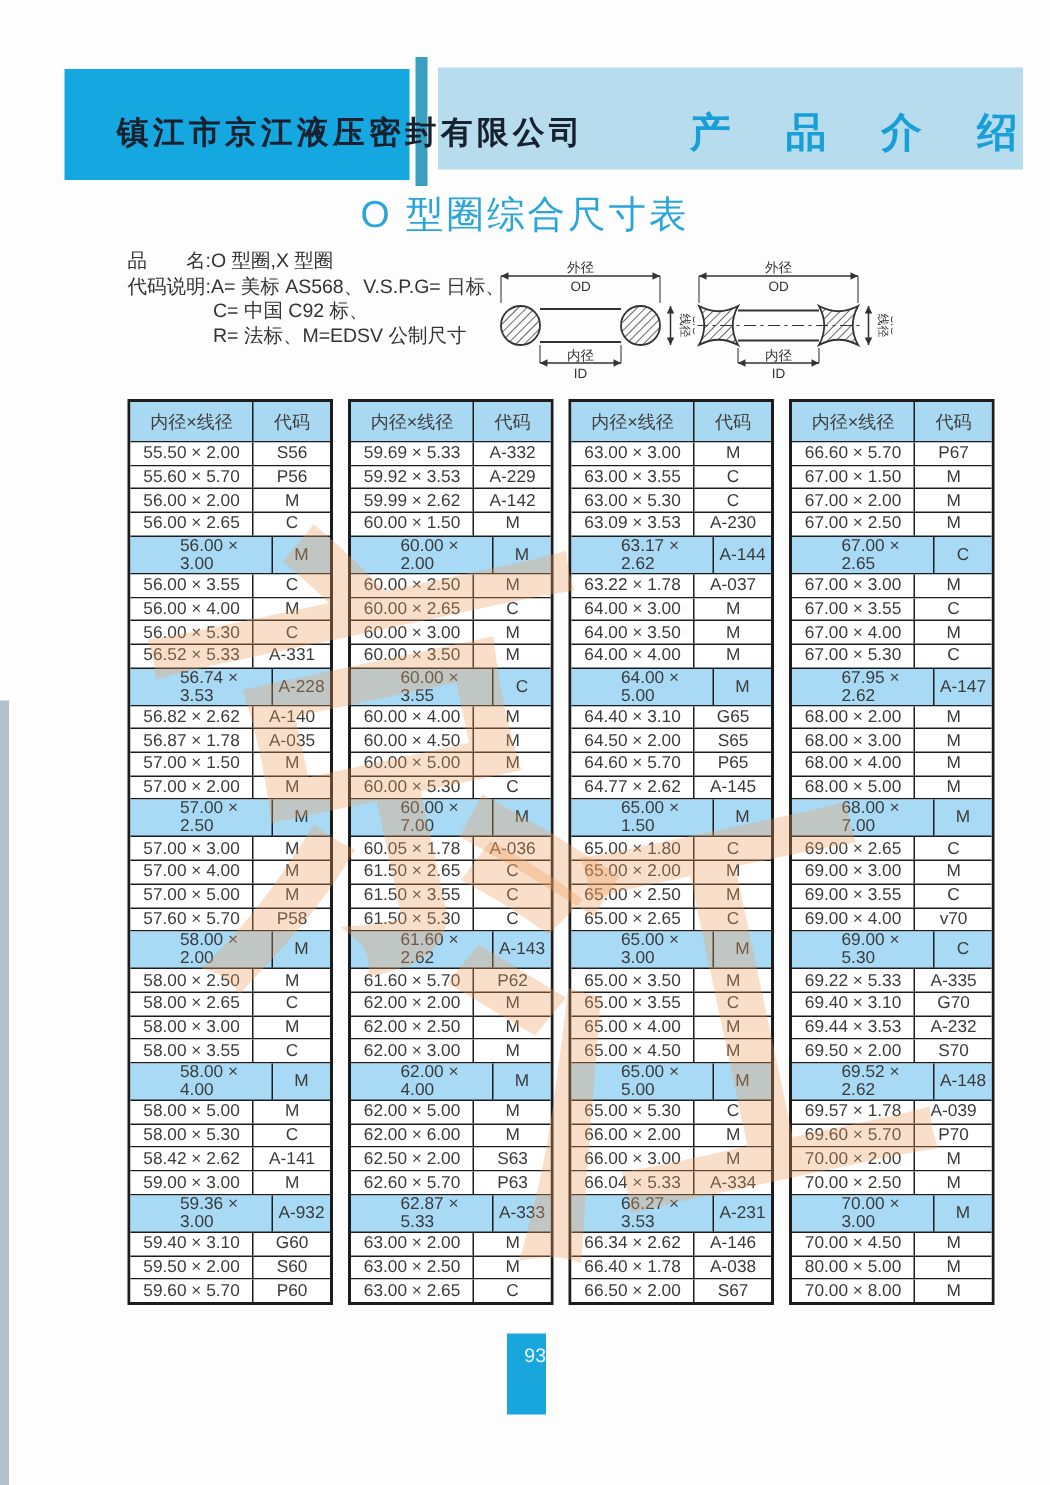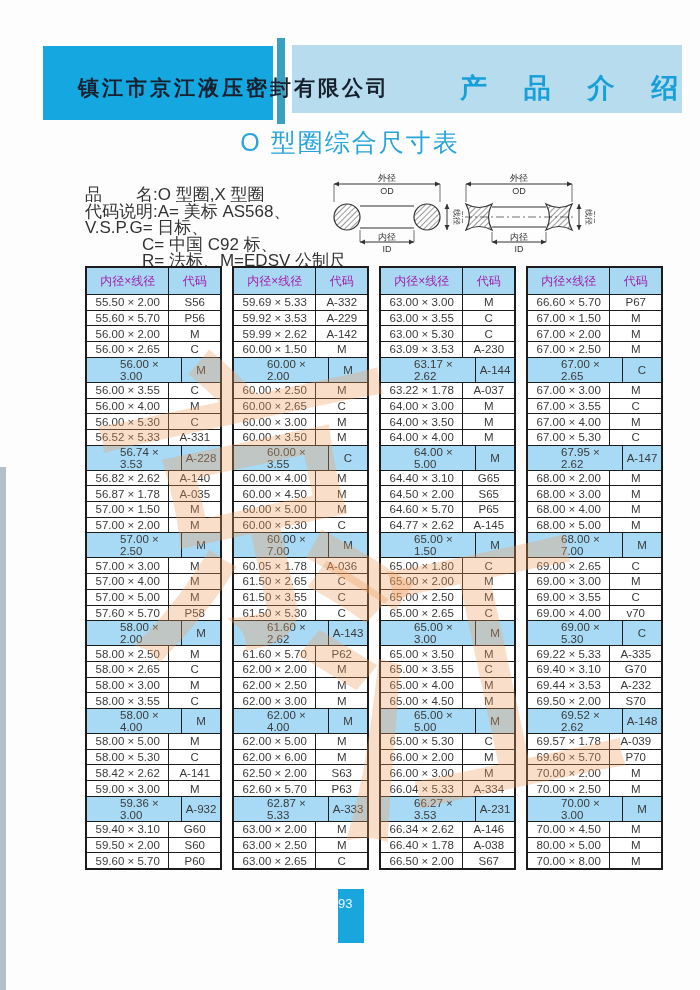--- a/index.html
+++ b/index.html
@@ -28,46 +28,46 @@
     font-size:27px; letter-spacing:15px; color:#189fd8;
   }
 
   
   .page-title {
     position:absolute; left:0; top:126px; width:700px; text-align:center;
     font-size:25px; font-weight:normal; color:#29a5da; letter-spacing:2px;
   }
 
   
-  .intro { position:absolute; left:85px; top:166px; width:270px; font-size:17px; color:#333; line-height:16.5px;margin-top:21px; }
+  .intro { position:absolute; left:85px; top:166px; width:270px; font-size:13px; color:#333; line-height:16.5px; }
   .intro .indent { padding-left:57px; }
 
   
   .diagram { position:absolute; top:172px; }
   .diagram.left  { left:333px; }
   .diagram.right { left:465px; }
   .diagram svg text { font-family:"Liberation Sans", sans-serif; fill:#333; }
 
   
   .tables { position:absolute; left:85px; top:266px; width:578px; height:604px; display:flex; gap:10px; }
   .tgroup { flex:1; border:2px solid #1c1c1c; background:#fff; display:flex; flex-direction:column; }
   .thead  { height:27px; background:#a9d9f2; display:flex; border-bottom:1px solid #1c1c1c; }
-  .thead .hcell { display:flex; align-items:center; justify-content:center; font-size:12px; color:#a21caf; }
+  .thead .hcell { display:flex; align-items:center; justify-content:center; font-size:12px; color:#404040; }
   .tbody  { flex:1; display:flex; flex-direction:column; }
   .trow   { flex:1; display:flex; border-bottom:1px solid #1c1c1c; background:#fff; }
   .trow:last-child { border-bottom:none; }
   .trow.hl { background:#a8daf5;padding-left:33px; }
   .cell { display:flex; align-items:center; justify-content:center; font-size:11.5px; color:#3a3a3a; }
   .cell.size, .hcell.size { width:62%; border-right:1px solid #1c1c1c; }
   .cell.code, .hcell.code { width:38%; }
 
   
   .page-badge {
     position:absolute; left:338px; top:889px; width:26px; height:54px;
-    background:#19a6dd; color:#eaf6fc; font-size:13px; text-align:left; padding-top:7px;
+    background:#19a6dd; color:#eaf6fc; font-size:13px; text-align:right; padding-top:7px;
   }
 
   
   .watermark { position:absolute; z-index:9; pointer-events:none; opacity:0.32;
     font-family:"Liberation Serif", serif; font-weight:bold; color:#ef9e5c; }
   .wm1 { left:110px; top:300px; font-size:300px; transform:rotate(-12deg); }
   .wm2 { left:310px; top:480px; font-size:300px; transform:rotate(-12deg); }
 </style>
 </head>
 <body>

